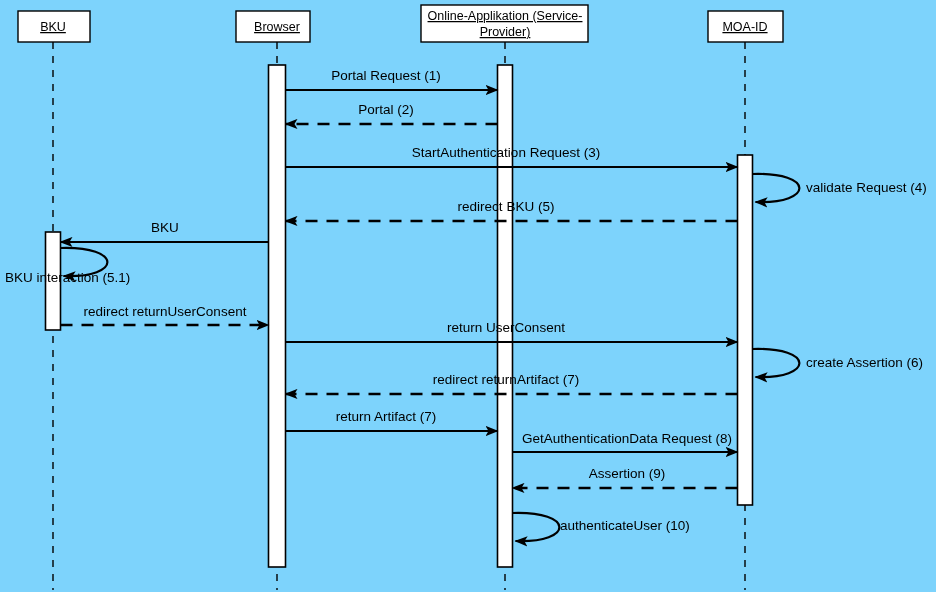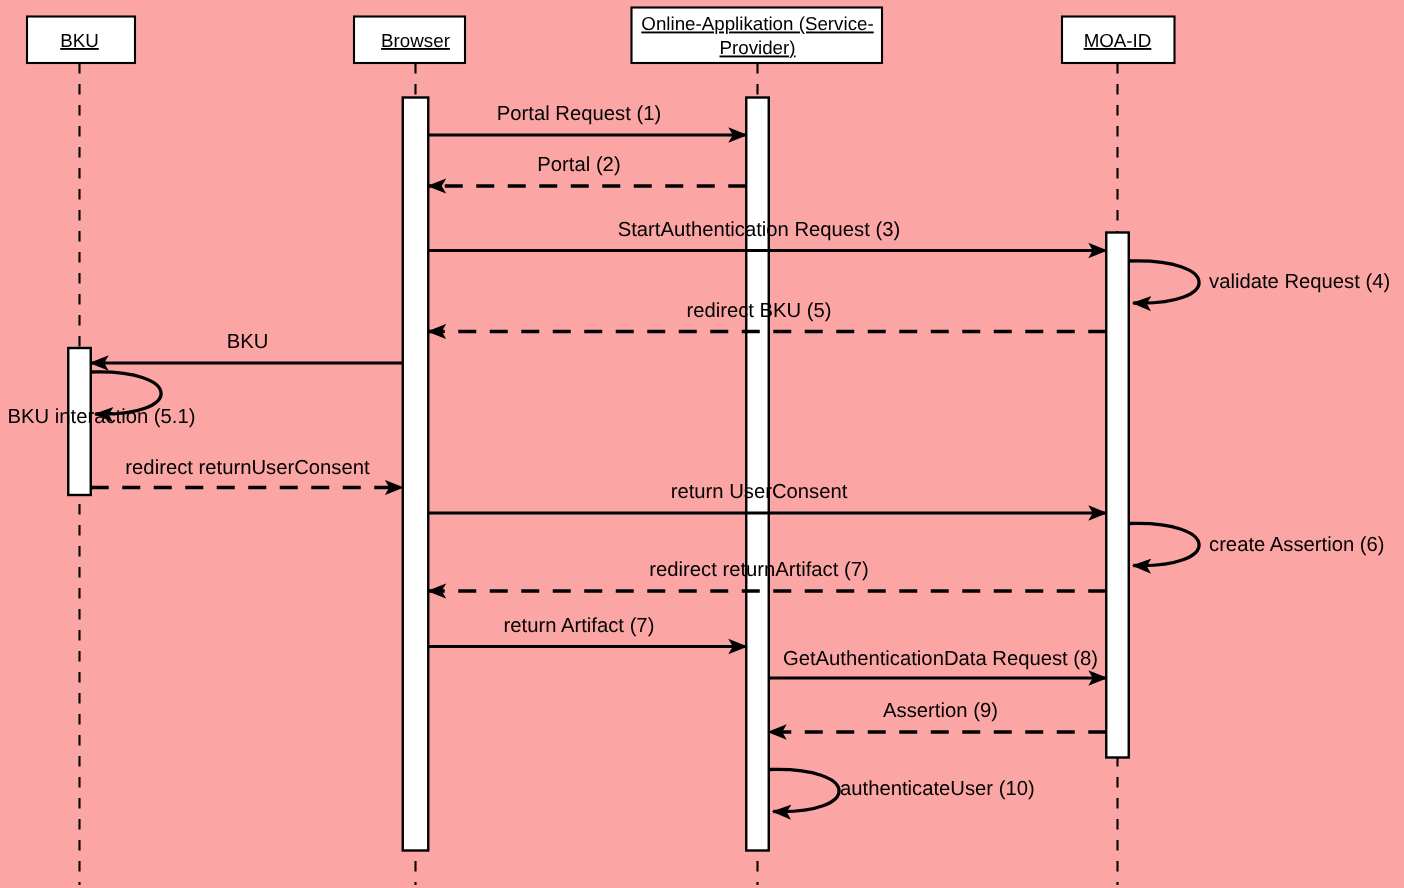--- a/index.html
+++ b/index.html
@@ -8,21 +8,21 @@
     padding: 0;
     background: #ffffff;
   }
   body {
     font-family: "Liberation Sans", sans-serif;
   }
   #diagram-root {
     position: relative;
     width: 936px;
     height: 592px;
-    background: #fca5a5;
+    background: #7dd3fc;
     overflow: hidden;
   }
   #diagram-svg {
     position: absolute;
     top: 0;
     left: 0;
     width: 936px;
     height: 592px;
   }
   .lifeline-box {

